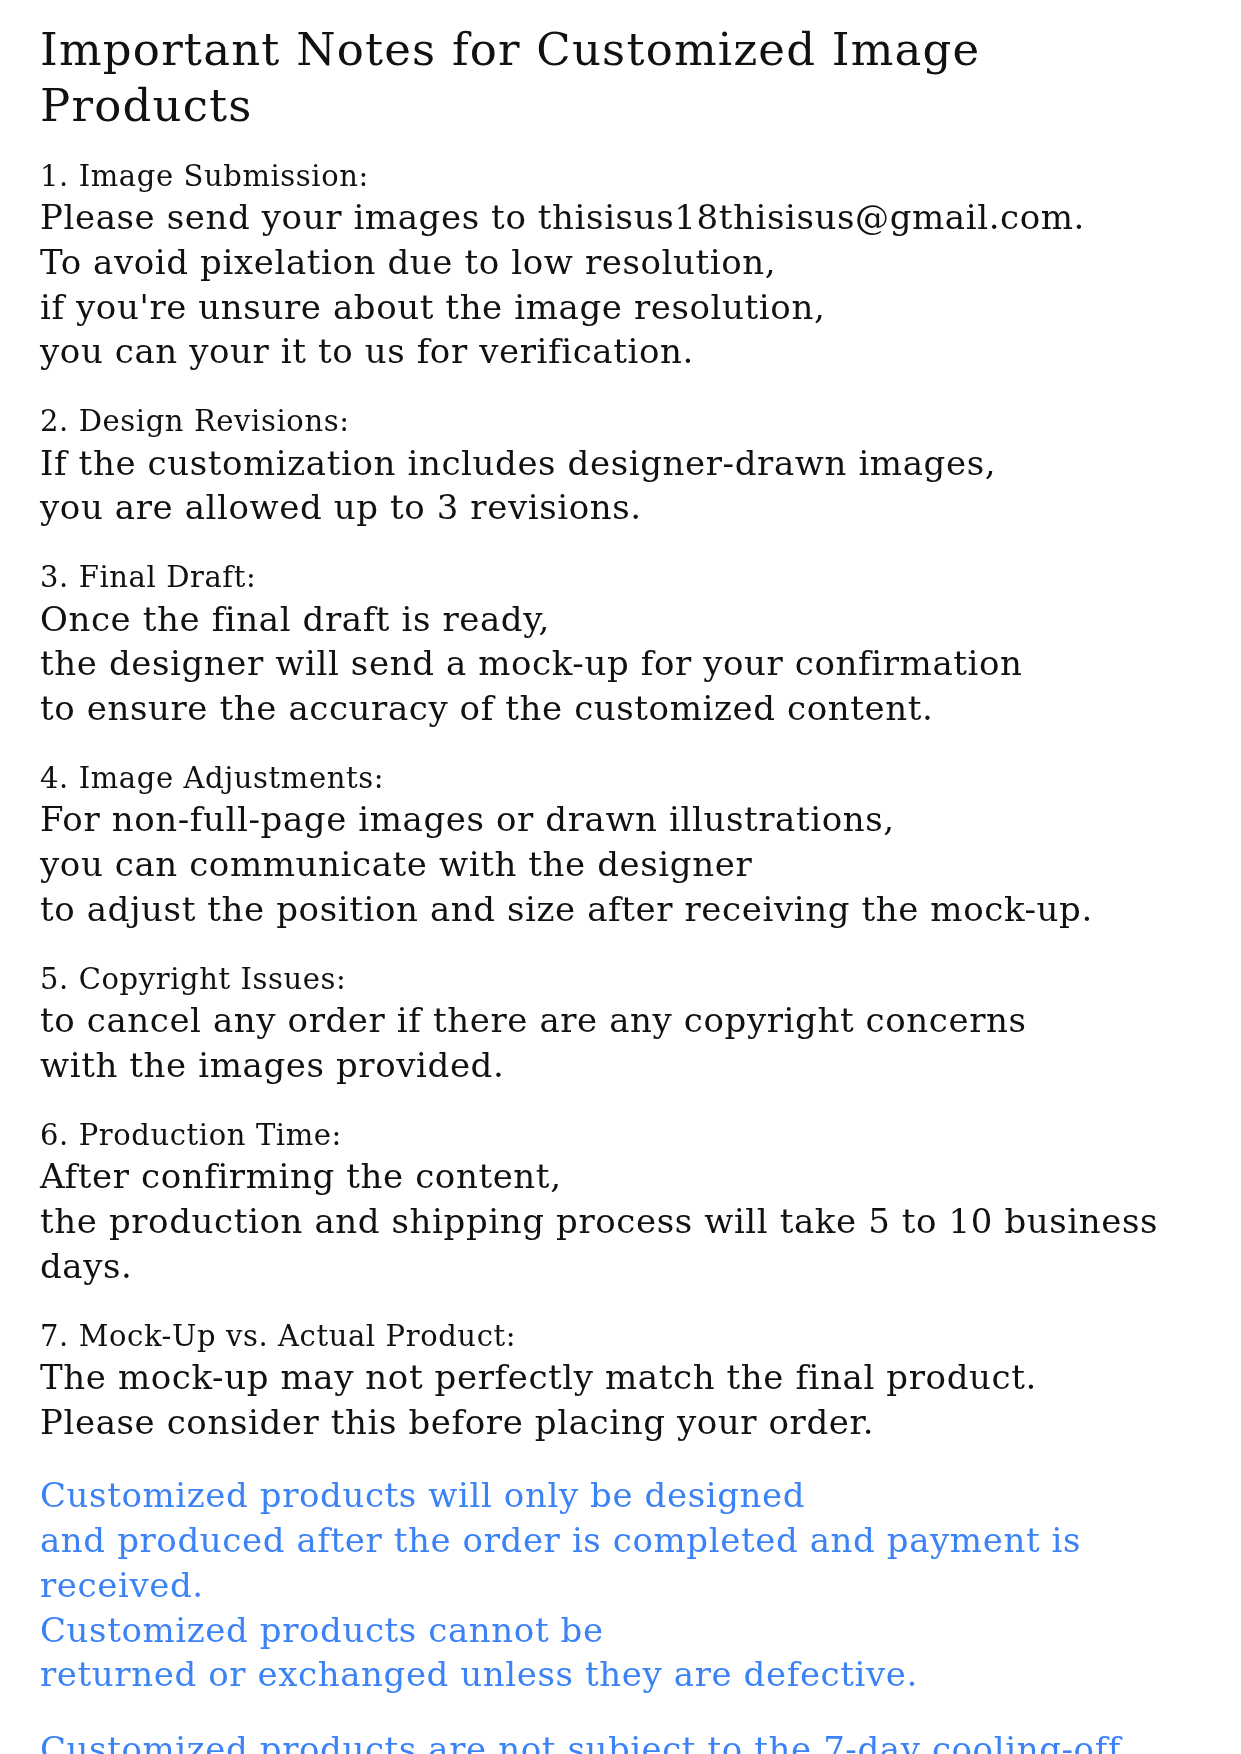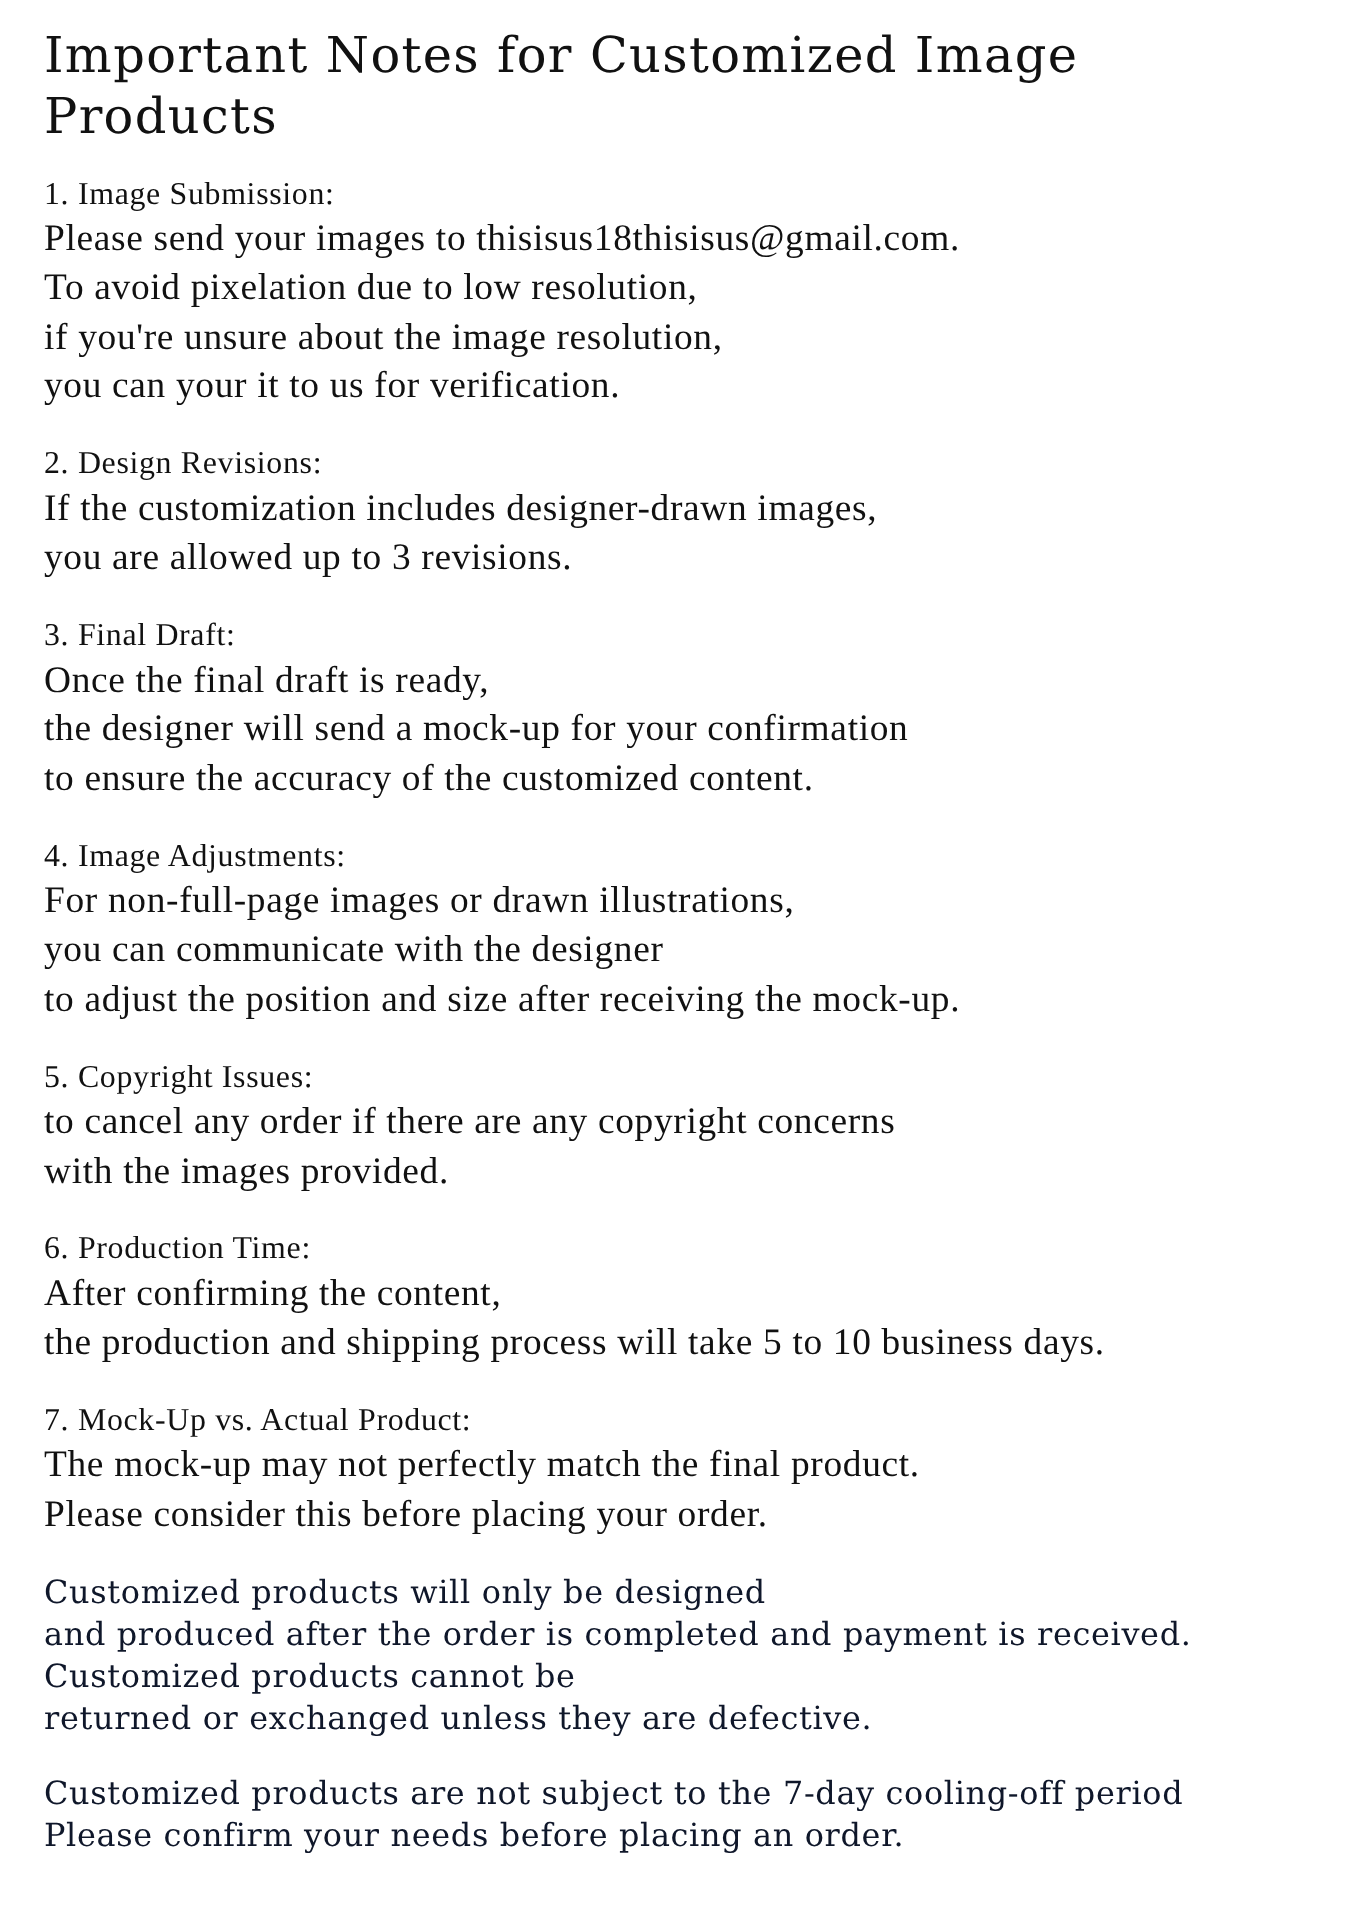--- a/index.html
+++ b/index.html
@@ -23,39 +23,38 @@
     font-family: "DejaVu Serif", serif;
     font-size: 45px;
     line-height: 1.25;
     letter-spacing: 1.2px;
     margin: 0 0 22px 0;
     font-weight: 400;
     color: #111111;
   }
   .section {
     margin: 0 0 28px 0;
-    font-family: Liberation Serif, serif;
   }
   .section-heading {
     font-size: 29px;
     line-height: 1.32;
     letter-spacing: 0.6px;
     margin: 0;
     color: #111111;
   }
   .section-line {
     font-size: 34px;
     line-height: 1.32;
     letter-spacing: 0.6px;
     margin: 0;
     color: #111111;
   }
   .notice {
-    color: #0f172a;
-    font-size: 29px;
+    color: #3b82f6;
+    font-size: 34px;
     line-height: 1.32;
     letter-spacing: 0.6px;
     margin: 0;
   }
   .notice-block {
     margin: 0 0 30px 0;
   }
   .notice-block.last {
     margin-bottom: 4px;
   }

